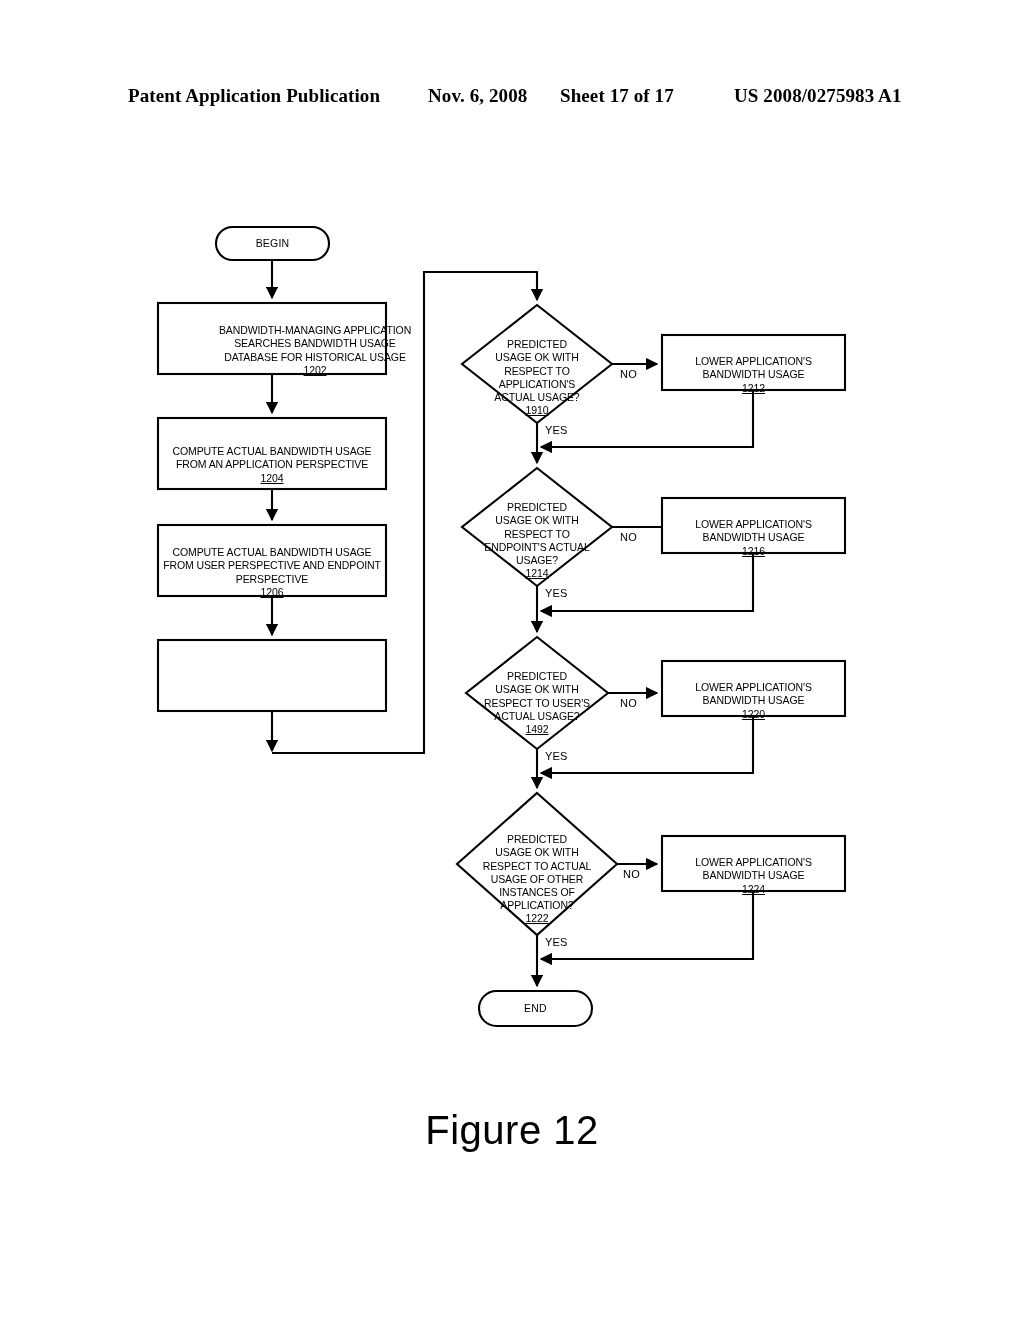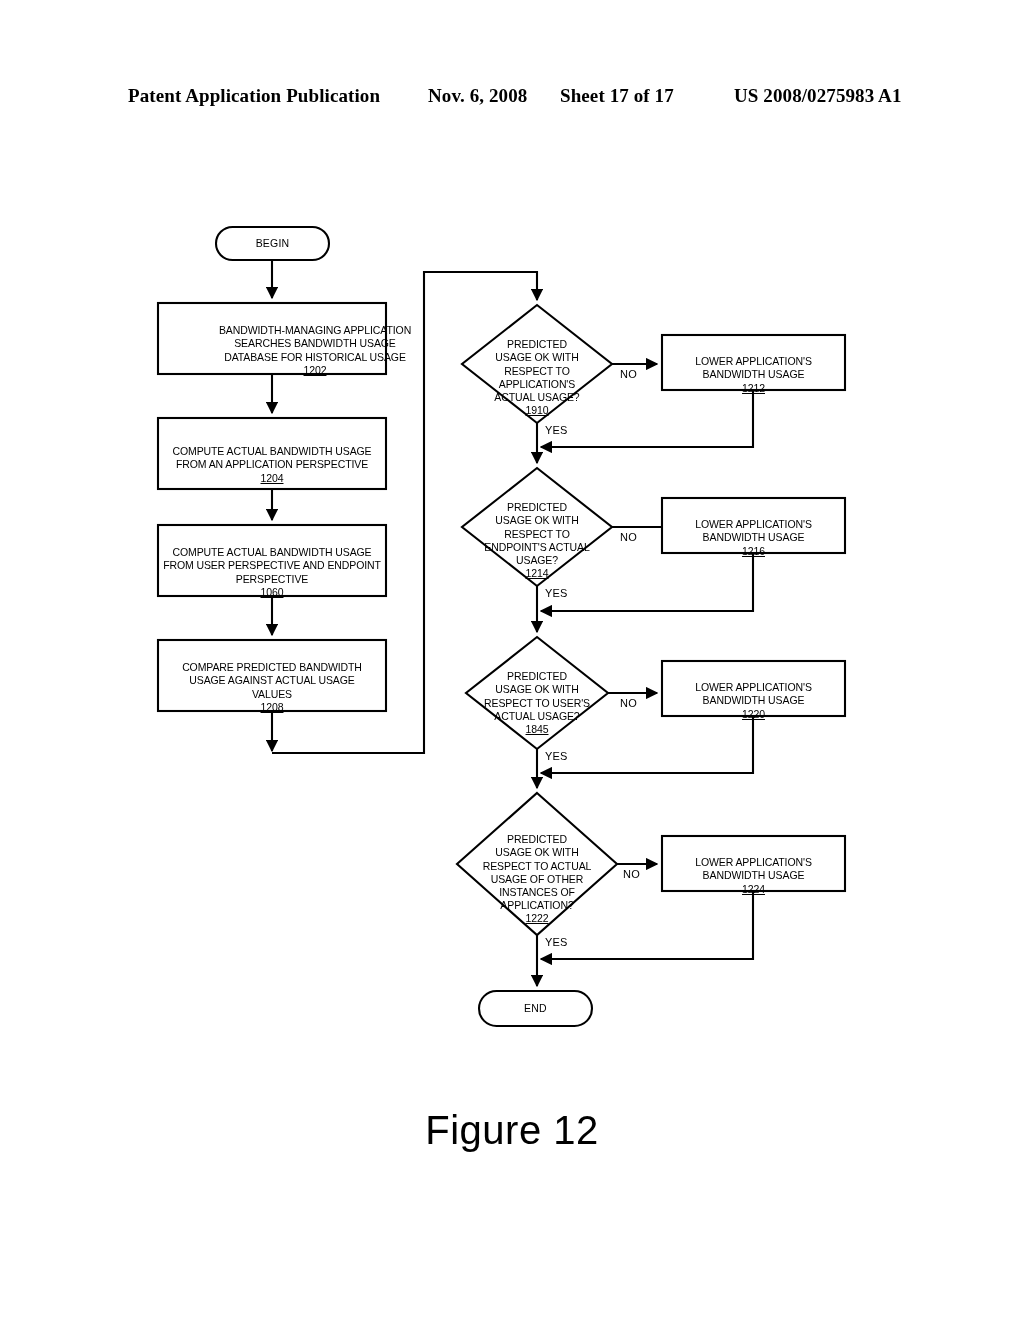--- a/index.html
+++ b/index.html
@@ -171,29 +171,23 @@
   <div class="node-text" style="left:158px; top:432px; width:228px;">
     <span>COMPUTE ACTUAL BANDWIDTH USAGE
 FROM AN APPLICATION PERSPECTIVE</span>
     <span class="ref">1204</span>
   </div>
 
   <div class="node-text" style="left:158px; top:533px; width:228px;">
     <span>COMPUTE ACTUAL BANDWIDTH USAGE
 FROM USER PERSPECTIVE AND ENDPOINT
 PERSPECTIVE</span>
-    <span class="ref">1060</span>
-  </div>
-
-  <div class="node-text" style="left:158px; top:648px; width:228px;">
-    <span>COMPARE PREDICTED BANDWIDTH
-USAGE AGAINST ACTUAL USAGE
-VALUES</span>
-    <span class="ref">1208</span>
-  </div>
+    <span class="ref">1206</span>
+  </div>
+
 
   <div class="node-text" style="left:462px; top:325px; width:150px;">
     <span>PREDICTED
 USAGE OK WITH
 RESPECT TO
 APPLICATION'S
 ACTUAL USAGE?</span>
     <span class="ref">1910</span>
   </div>
   <div class="edge-label" style="left:620px; top:368px;">NO</div>
@@ -208,21 +202,21 @@
     <span class="ref">1214</span>
   </div>
   <div class="edge-label" style="left:620px; top:531px;">NO</div>
   <div class="edge-label" style="left:545px; top:587px;">YES</div>
 
   <div class="node-text" style="left:462px; top:657px; width:150px;">
     <span>PREDICTED
 USAGE OK WITH
 RESPECT TO USER'S
 ACTUAL USAGE?</span>
-    <span class="ref">1845</span>
+    <span class="ref">1492</span>
   </div>
   <div class="edge-label" style="left:620px; top:697px;">NO</div>
   <div class="edge-label" style="left:545px; top:750px;">YES</div>
 
   <div class="node-text" style="left:457px; top:820px; width:160px;">
     <span>PREDICTED
 USAGE OK WITH
 RESPECT TO ACTUAL
 USAGE OF OTHER
 INSTANCES OF

